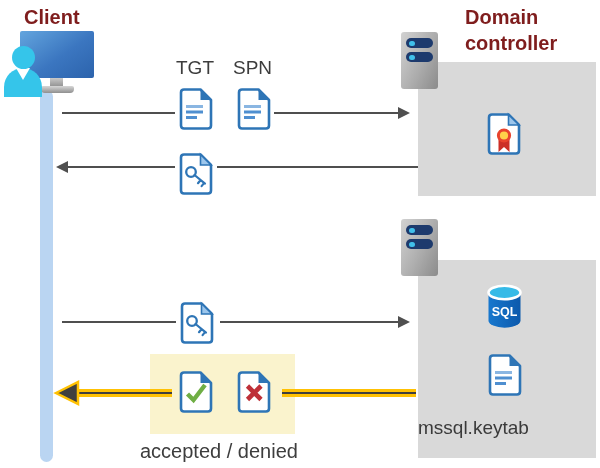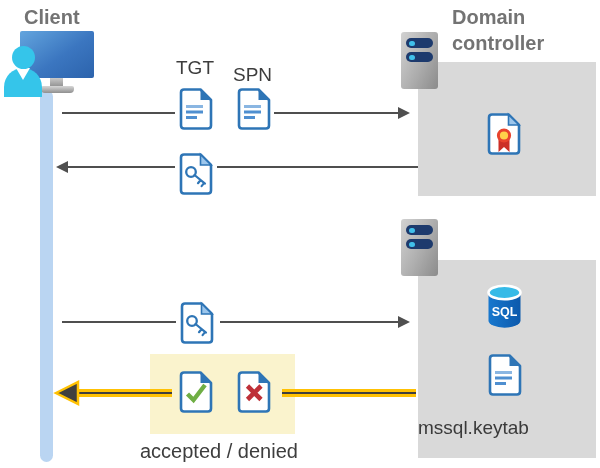--- a/index.html
+++ b/index.html
@@ -2,21 +2,21 @@
 <html><head>
 <meta charset="utf-8">
 <style>
   html,body{margin:0;padding:0;background:#fff;}
   #canvas{
     position:relative;width:600px;height:468px;background:#ffffff;overflow:hidden;
     font-family:"Liberation Sans",sans-serif;
   }
   .abs{position:absolute;}
   .panel{background:#d9d9d9;}
-  .node-label{font-weight:bold;font-size:20px;line-height:26px;color:#737373;}
+  .node-label{font-weight:bold;font-size:20px;line-height:26px;color:#7f1d1d;}
   .small-label{font-size:19px;color:#3d3d3d;}
   .center{text-align:left;}
   
   .monitor-screen{left:20px;top:31px;width:74px;height:47px;border-radius:2px;
     background:linear-gradient(145deg,#63a5de 0%,#3b76c0 55%,#2c63ac 100%);}
   .monitor-neck{left:50px;top:78px;width:13px;height:9px;
     background:linear-gradient(180deg,#c9c9c9,#8f8f8f);}
   .monitor-base{left:41px;top:86px;width:33px;height:7px;border-radius:2px 2px 4px 4px;
     background:linear-gradient(180deg,#d6d6d6,#8f8f8f);}
   .person-head{left:12px;top:46px;width:23px;height:23px;border-radius:50%;background:#35c5ea;}
@@ -76,21 +76,21 @@
     <g>
       <line x1="70" y1="393" x2="172" y2="393" stroke="#ffc103" stroke-width="8"></line>
       <line x1="282" y1="393" x2="416" y2="393" stroke="#ffc103" stroke-width="8"></line>
       <line x1="70" y1="393" x2="172" y2="393" stroke="#3f3f3f" stroke-width="2"></line>
       <line x1="282" y1="393" x2="416" y2="393" stroke="#3f3f3f" stroke-width="2"></line>
       <polygon points="56,393 78,382 78,404" fill="#3f3f3f" stroke="#ffc103" stroke-width="2.5"></polygon>
     </g>
   </svg>
 
   <div class="abs small-label center" style="left:176px;top:57px;width:40px;">TGT</div>
-  <div class="abs small-label center" style="left:233px;top:64px;width:40px;">SPN</div>
+  <div class="abs small-label center" style="left:233px;top:57px;width:40px;">SPN</div>
 
   <svg class="abs icon-svg" style="left:177px;top:86px;" width="38" height="46" viewBox="0 0 38 46">
     <path d="M4 6.5 Q4 3.5 7 3.5 H23.5 L34 14 V39.5 Q34 42.5 31 42.5 H7 Q4 42.5 4 39.5 Z" fill="#fff" stroke="#2e75b6" stroke-width="2.6" stroke-linejoin="round"></path>
     <path d="M23.5 3.5 L34 14 H23.5 Z" fill="#2e75b6"></path>
     <rect x="9" y="19" width="17" height="3" fill="#8ab6e2"></rect>
     <rect x="9" y="24.5" width="17" height="3" fill="#4f8fd0"></rect>
     <rect x="9" y="30" width="11" height="3" fill="#4f8fd0"></rect>
   </svg>
 
   <svg class="abs icon-svg" style="left:235px;top:86px;" width="38" height="46" viewBox="0 0 38 46">
@@ -129,21 +129,21 @@
   <div class="abs small-label center" style="left:140px;top:440px;width:165px;font-size:20px;">accepted / denied</div>
 
   <div class="abs server" style="left:401px;top:32px;">
     <div class="pill p1">
         <span class="dot"></span>
       </div>
     <div class="pill p2">
         <span class="dot"></span>
       </div>
   </div>
-  <div class="abs node-label" style="left:452px;top:4px;width:132px;">Domain controller</div>
+  <div class="abs node-label" style="left:465px;top:4px;width:132px;">Domain controller</div>
 
   <svg class="abs icon-svg" style="left:485px;top:111px;" width="38" height="46" viewBox="0 0 38 46">
     <path d="M4 6.5 Q4 3.5 7 3.5 H23.5 L34 14 V39.5 Q34 42.5 31 42.5 H7 Q4 42.5 4 39.5 Z" fill="#fff" stroke="#2e75b6" stroke-width="2.6" stroke-linejoin="round"></path>
     <path d="M23.5 3.5 L34 14 H23.5 Z" fill="#9cc6ec" stroke="#2e75b6" stroke-width="1.6"></path>
     <polygon points="13.5,28 24.5,28 24.5,41 19,36 13.5,41" fill="#cc2e26"></polygon>
     <circle cx="19" cy="24.5" r="5.6" fill="#ffd24a" stroke="#e8432d" stroke-width="3"></circle>
   </svg>
 
   <div class="abs server" style="left:401px;top:219px;">
     <div class="pill p1">

